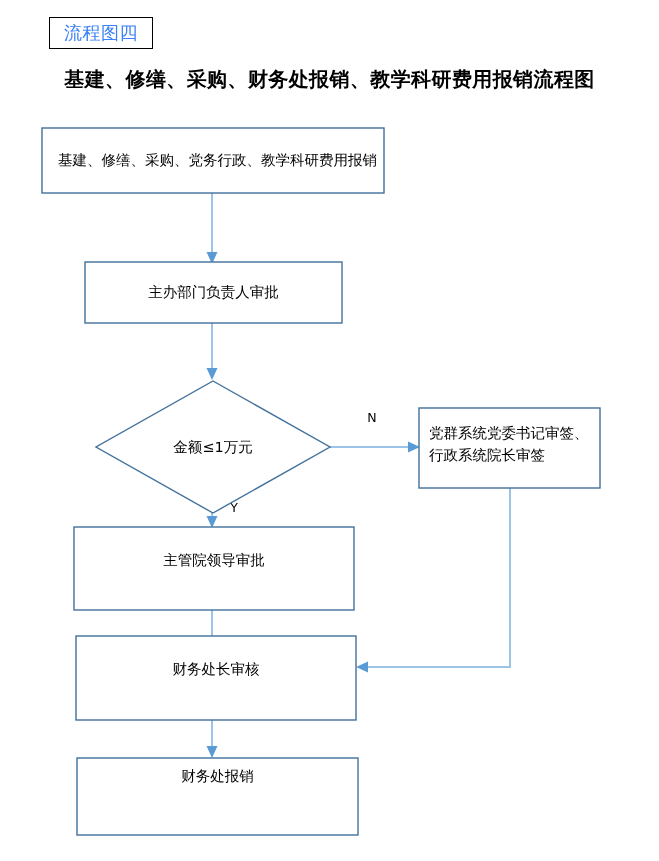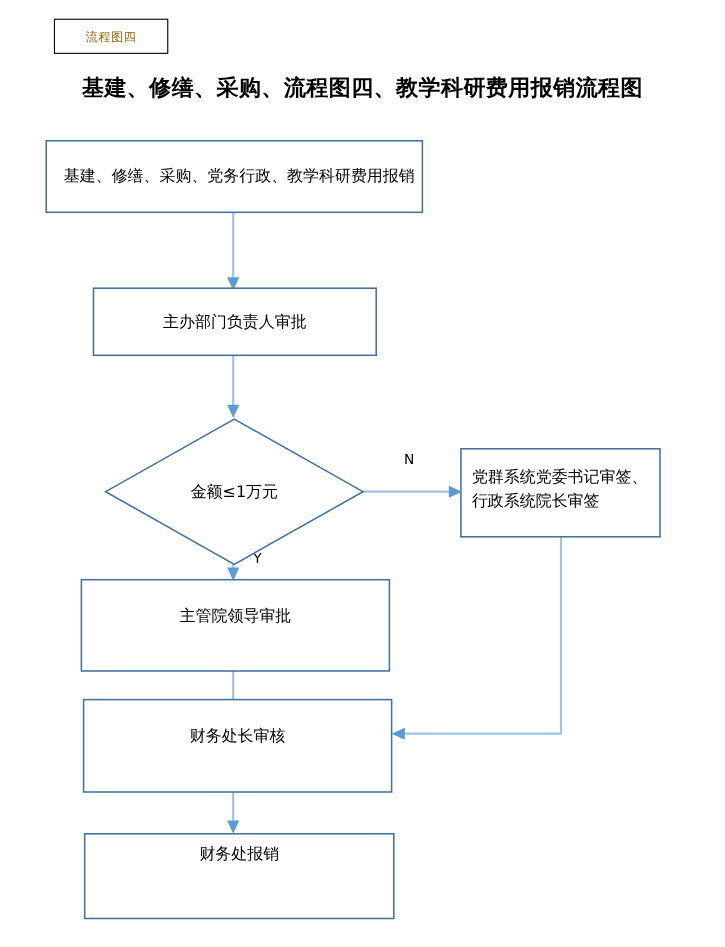--- a/index.html
+++ b/index.html
@@ -29,22 +29,22 @@
     top: 17px;
     width: 104px;
     height: 32px;
     border: 1.5px solid #000000;
     box-sizing: border-box;
     display: flex;
     align-items: center;
     justify-content: center;
   }
   .tag-box .tag-label {
-    font-size: 11px;
-    color: #a16207;
+    font-size: 18px;
+    color: #3b82f6;
     letter-spacing: 0.5px;
     font-family: Liberation Mono, monospace;
   }
 
   
   .chart-title {
     position: absolute;
     left: 0;
     top: 66px;
     width: 659px;
@@ -104,21 +104,21 @@
 </style>
 </head>
 <body>
 
 <div id="chart-root">
 
   <div class="tag-box">
     <span class="tag-label">流程图四</span>
   </div>
 
-  <div class="chart-title">基建、修缮、采购、流程图四、教学科研费用报销流程图</div>
+  <div class="chart-title">基建、修缮、采购、财务处报销、教学科研费用报销流程图</div>
 
   <svg class="flow-canvas" viewBox="0 0 659 861">
 
     <g>
       <line class="edge-line" x1="212" y1="193" x2="212" y2="256"></line>
       <polygon class="edge-head" points="212,264 206.5,252 217.5,252"></polygon>
     </g>
 
     <g>
       <line class="edge-line" x1="212" y1="323" x2="212" y2="372"></line>

